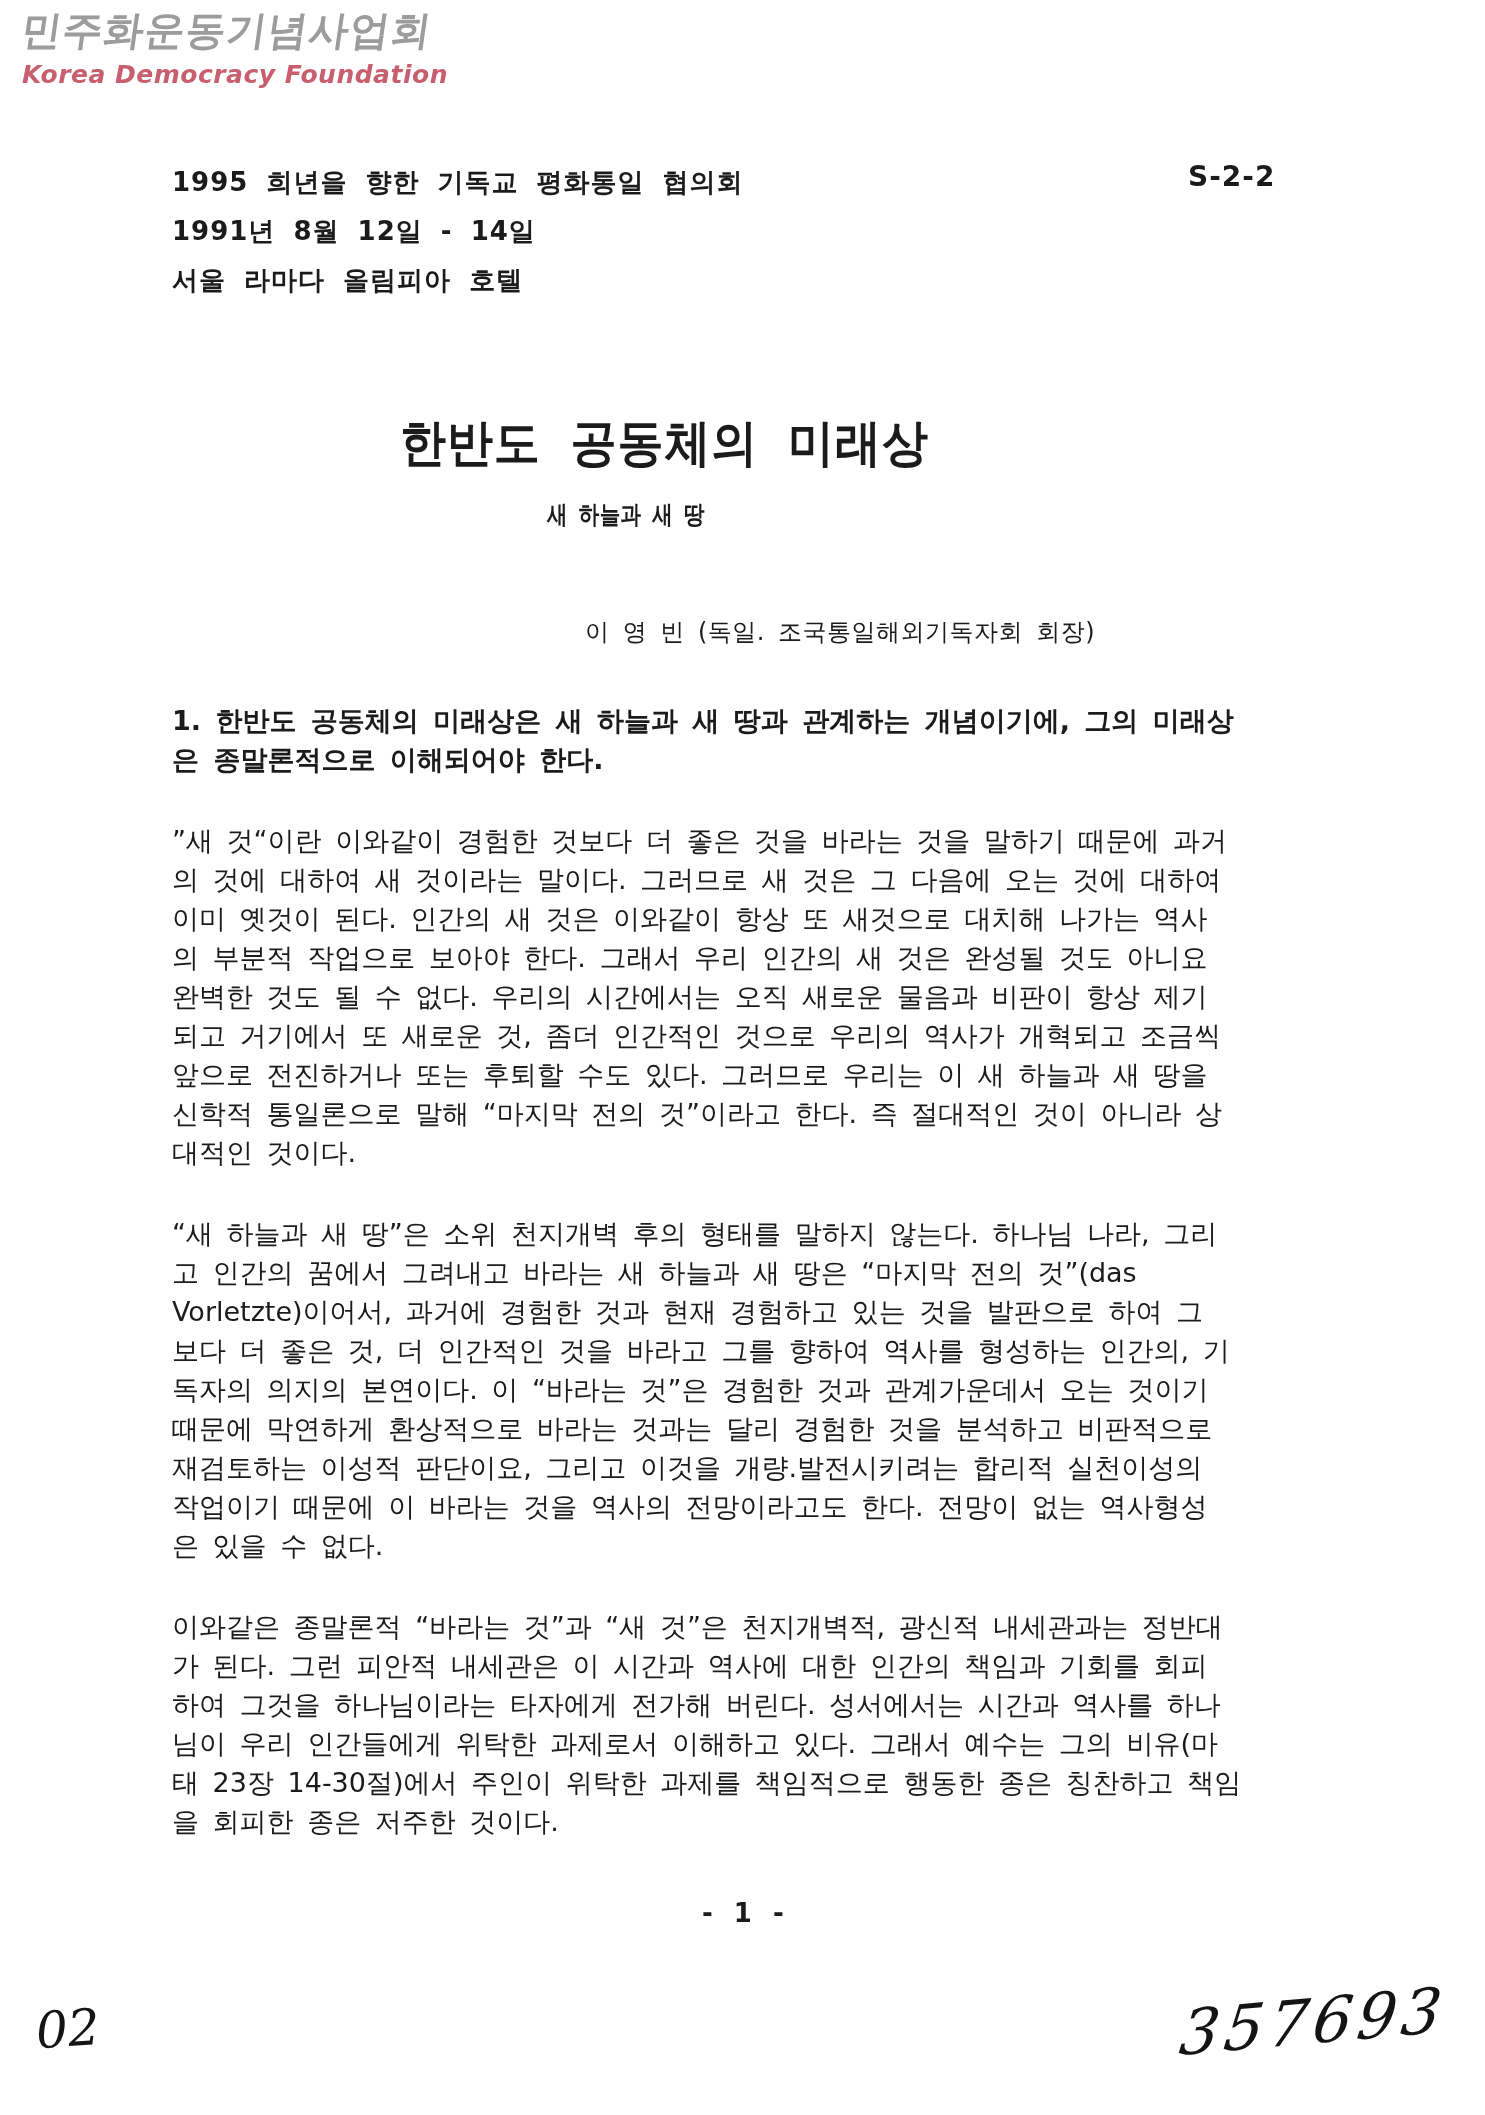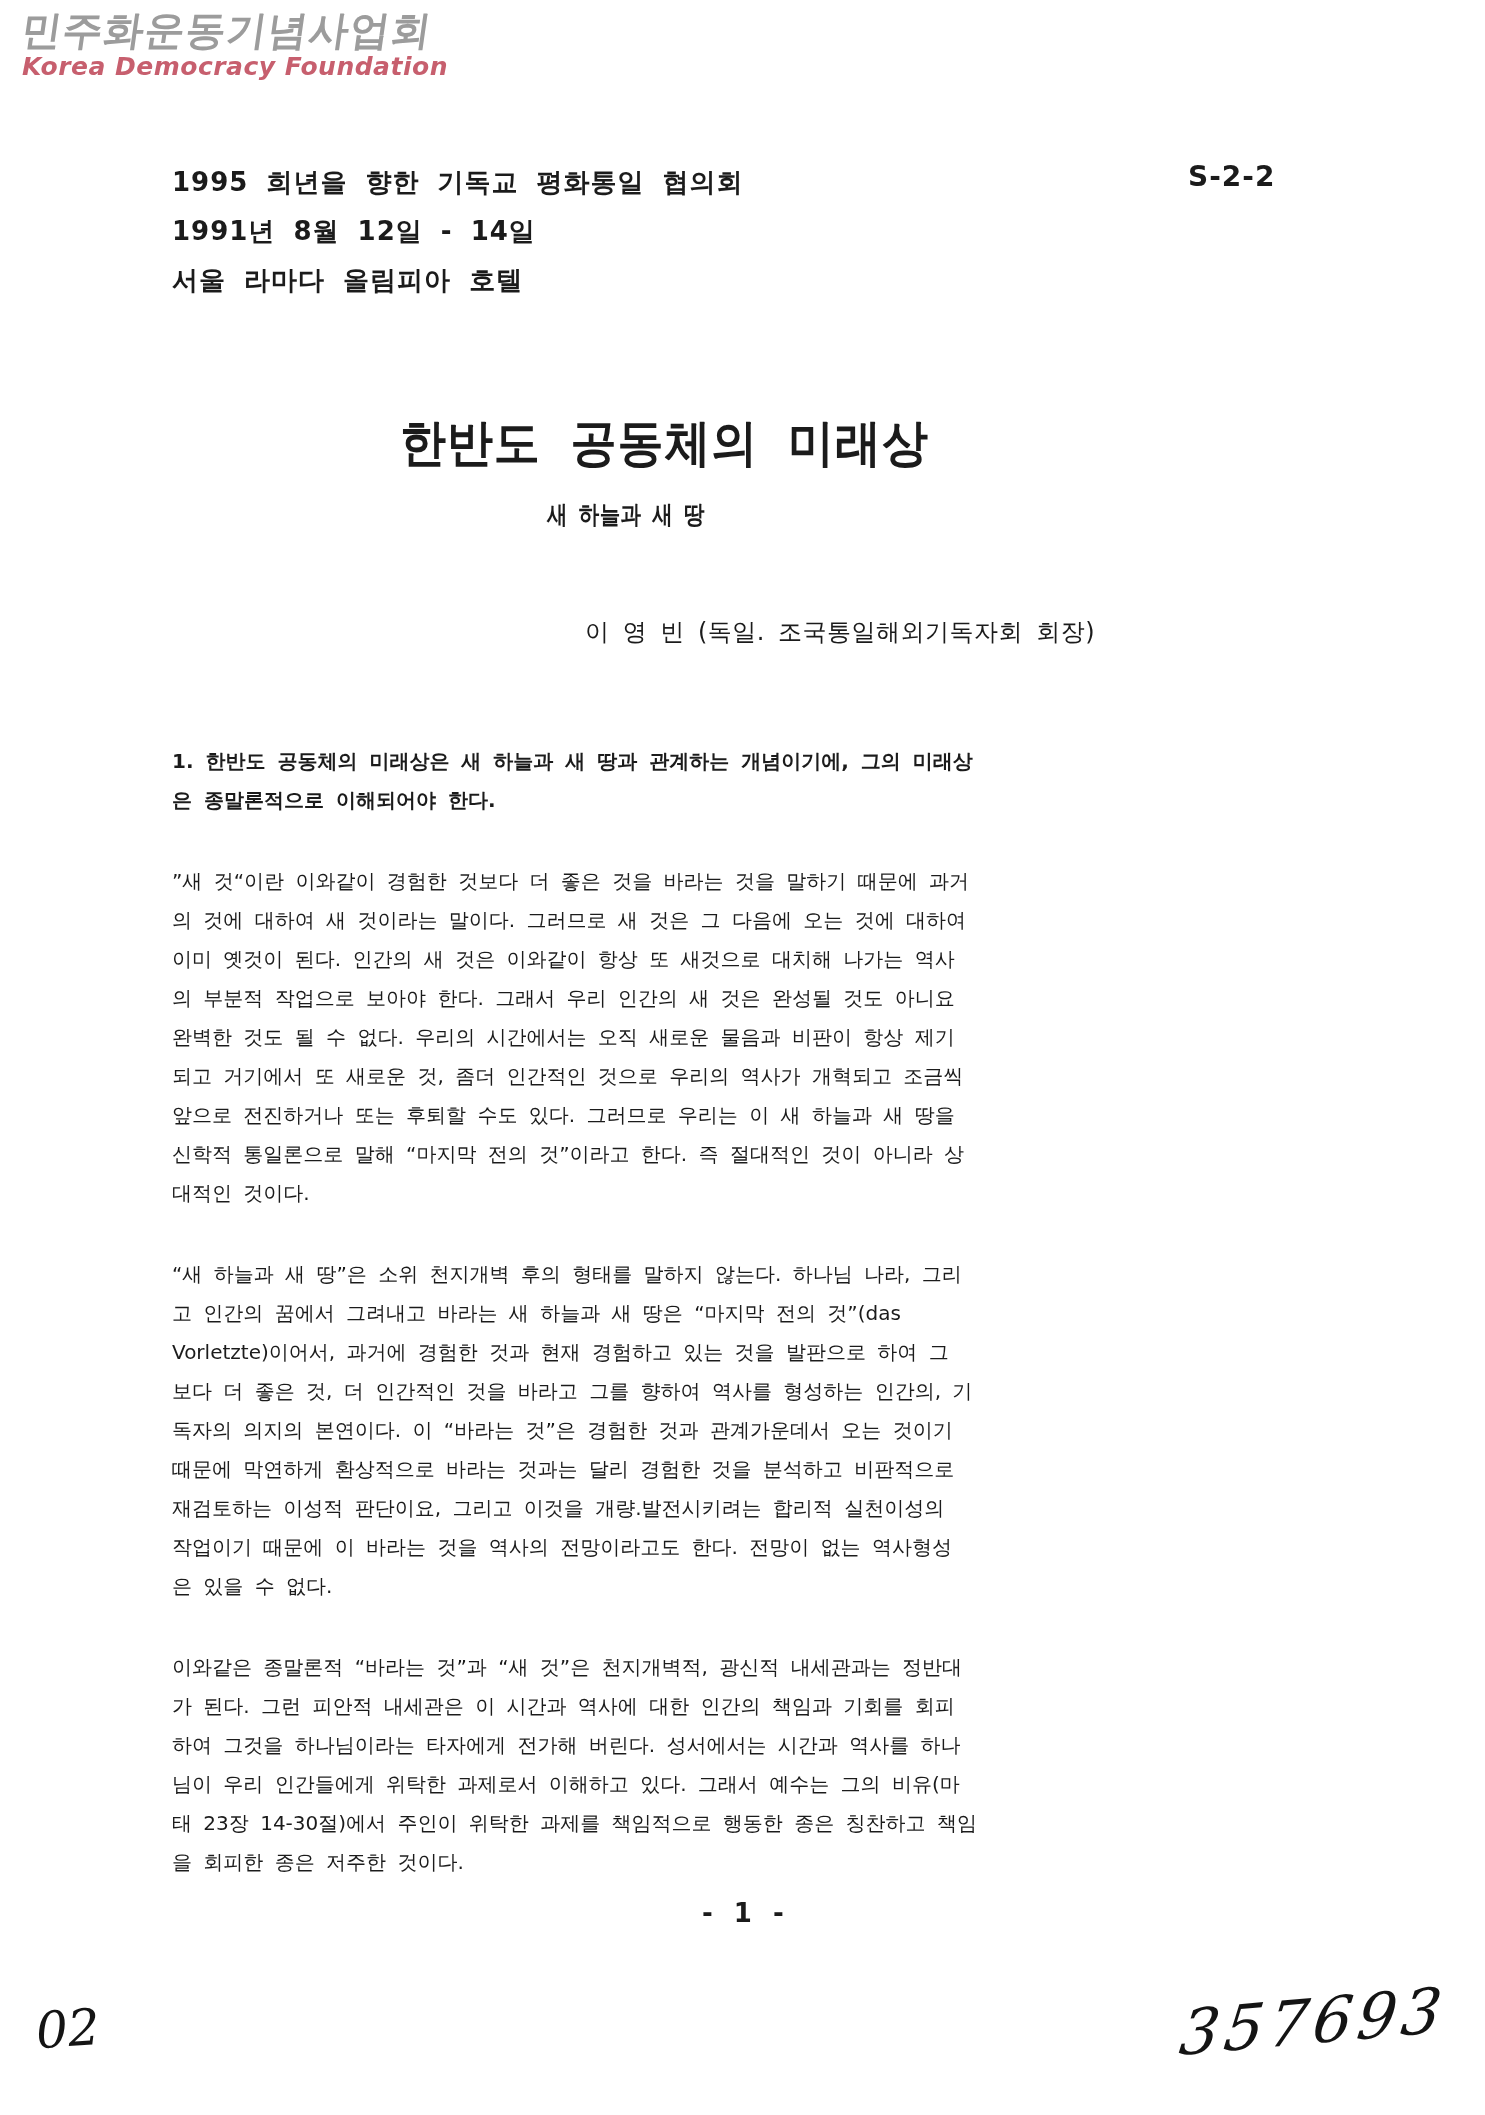--- a/index.html
+++ b/index.html
@@ -26,21 +26,21 @@
     color: #9c9c9c;
     transform: skewX(-8deg);
     letter-spacing: 1px;
     line-height: 1.1;
   }
   .logo-en {
     font-weight: bold;
     font-style: italic;
     font-size: 25px;
     color: #c75f6e;
-    margin-top: 0;
+    margin-top: 8px;
     letter-spacing: 0.5px;
   }
 
   
   .header {
     position: absolute; left: 172px; top: 158px;
     font-weight: bold; font-size: 26px; line-height: 49px;
     letter-spacing: 1px; word-spacing: 8px;
     white-space: pre-line;
   }
@@ -65,22 +65,22 @@
     white-space: nowrap;
   }
   .author {
     position: absolute; left: 585px; top: 616px;
     font-size: 24px; letter-spacing: 0.5px; word-spacing: 5px;
     white-space: nowrap;
   }
 
   
   .body-text {
-    position: absolute; left: 172px; top: 742px; width: 1170px;
-    font-size: 20px; line-height: 39px;
+    position: absolute; left: 172px; top: 701px; width: 1170px;
+    font-size: 27px; line-height: 39px;
     letter-spacing: 0; word-spacing: 5px;
   }
   .body-text p {
     margin: 0 0 42px 0;
     white-space: pre-line;
   }
   .section-heading { font-weight: bold; }
 
   
   .page-number {

